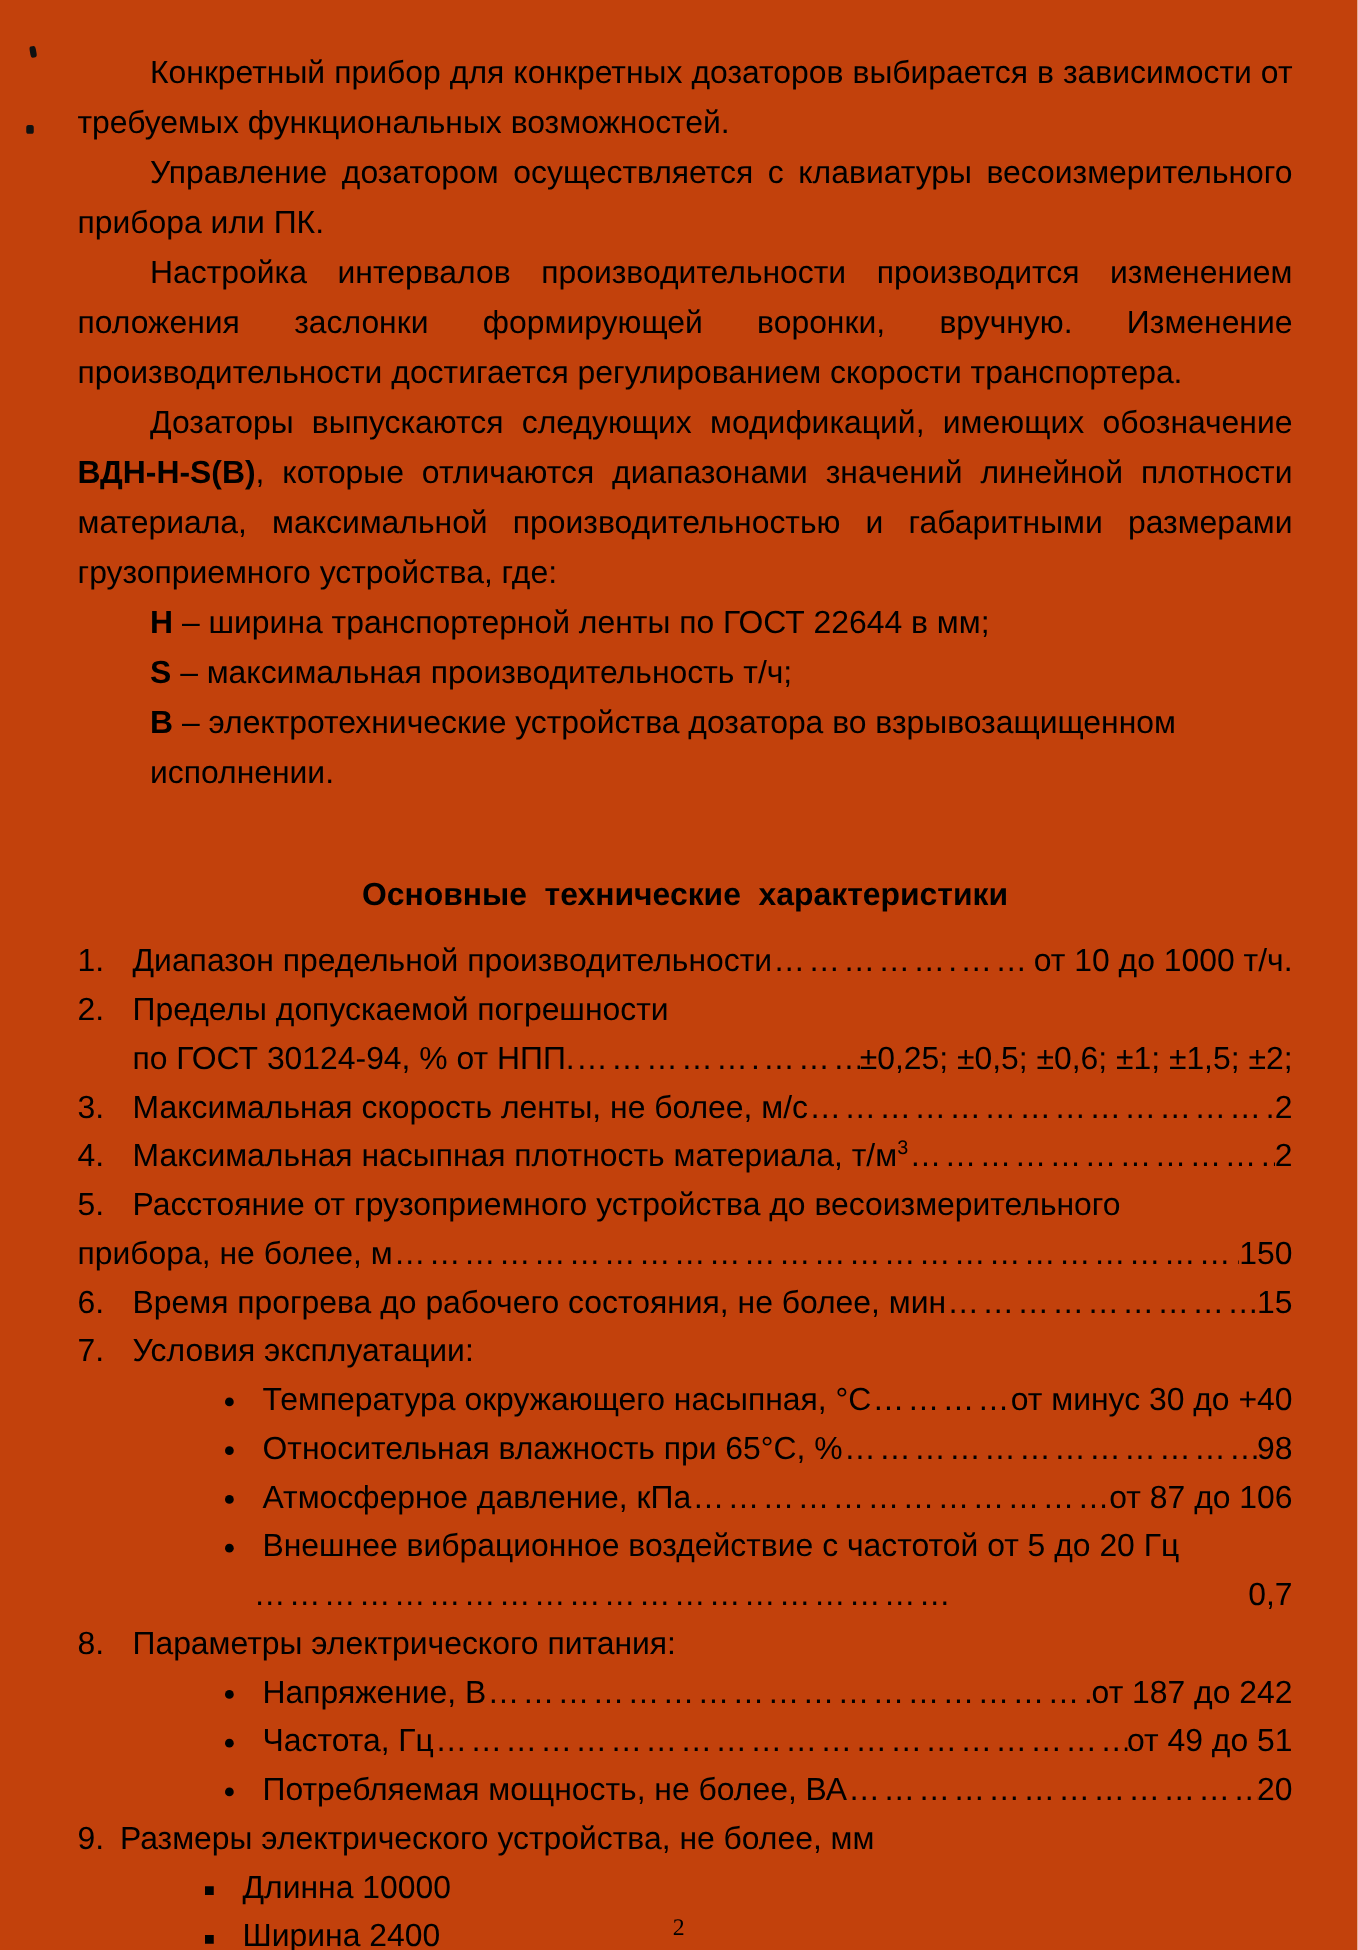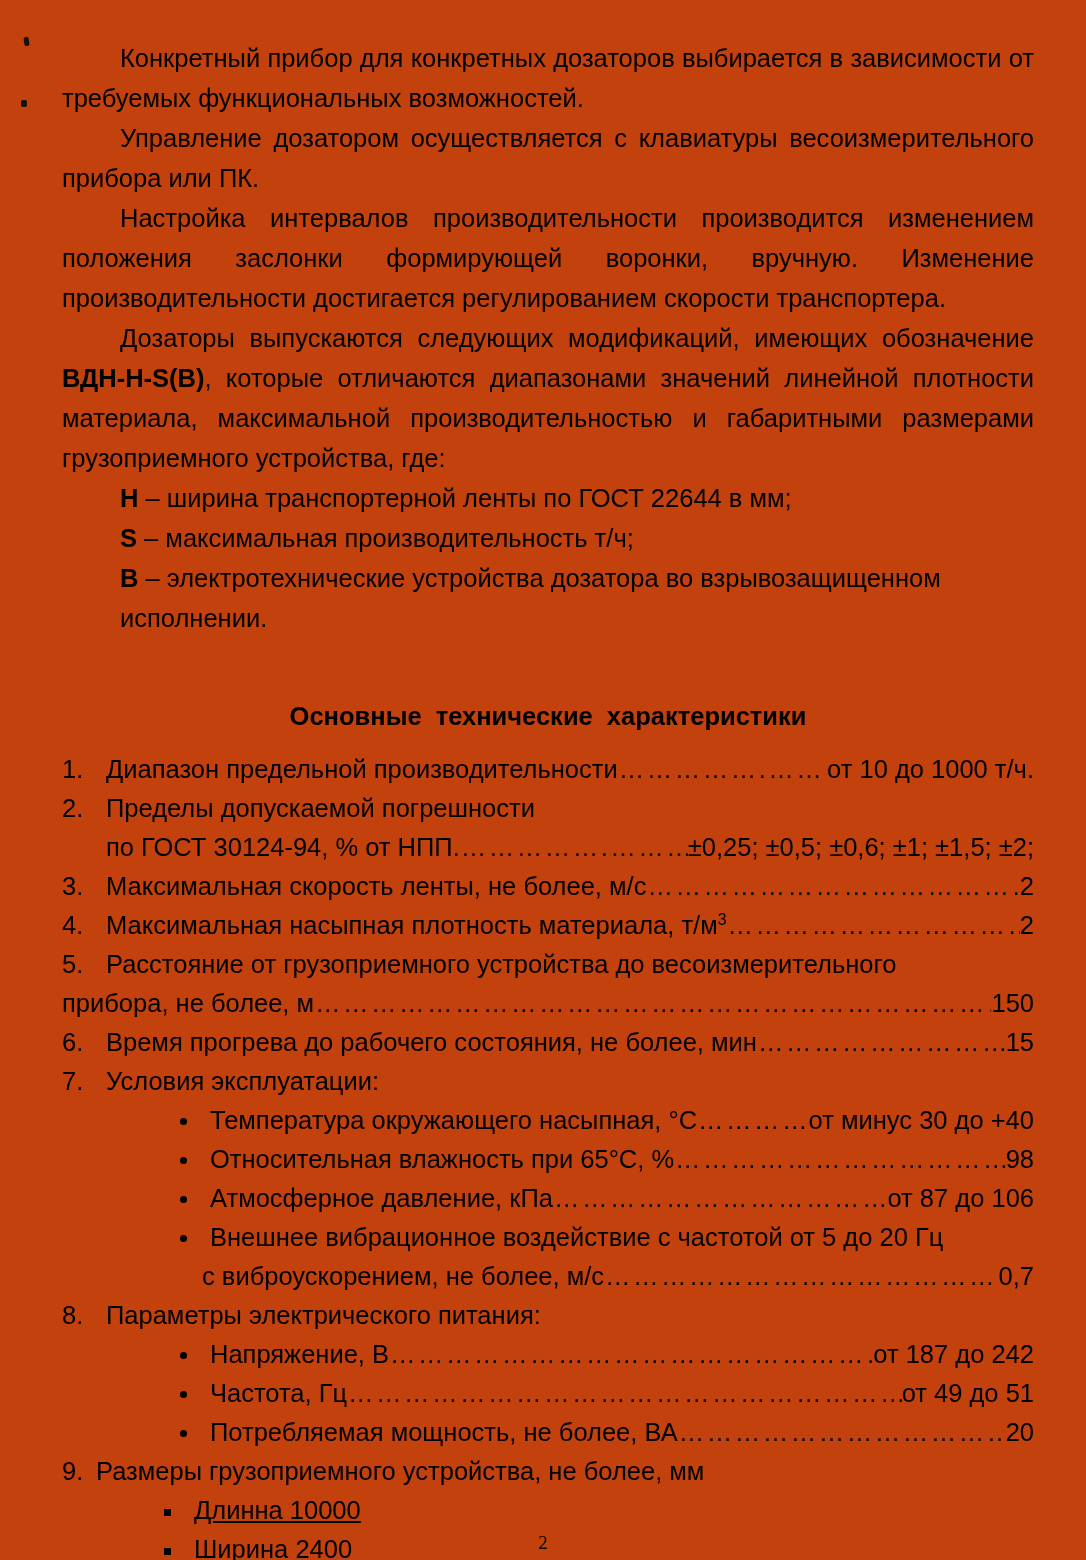--- a/index.html
+++ b/index.html
@@ -138,21 +138,20 @@
     font-size: 25.5px;
     line-height: 39px;
     padding-left: 140px;
   }
 
   .sqbullet {
     position: relative;
     font-size: 25.5px;
     line-height: 39px;
     padding-left: 132px;
-    text-decoration: underline;
   }
   .sqbullet .sq {
     position: absolute;
     left: 102px;
     top: 18px;
     width: 7px;
     height: 7px;
     background: #000;
   }
 
@@ -292,21 +291,20 @@
         <span class="amt">от 87 до 106</span>
       </span>
     </div>
 
     <div class="bullet">
       <span class="dot"></span>
       <span class="sub">Внешнее вибрационное воздействие с частотой от 5 до 20 Гц</span>
     </div>
     <div class="bullet-cont">
       <span class="lrow">
-        <span class="lbl">с виброускорением, не более, м/с </span>
         <span class="dots">……………………………………………………</span>
         <span class="amt">0,7</span>
       </span>
     </div>
 
     <div class="row">
       <span class="num">8.</span>
       <span class="rtext">Параметры электрического питания:</span>
     </div>
 
@@ -332,21 +330,21 @@
       <span class="dot"></span>
       <span class="lrow">
         <span class="lbl">Потребляемая мощность, не более, ВА </span>
         <span class="dots">………………………………………</span>
         <span class="amt">20</span>
       </span>
     </div>
 
     <div class="row tight">
       <span class="num">9.</span>
-      <span class="rtext">Размеры грузоприемного устройства, не более, мм</span>
+      <span class="rtext">Размеры электрического устройства, не более, мм</span>
     </div>
     <div class="sqbullet">
       <span class="sq"></span>
       <span>Длинна 10000</span>
     </div>
     <div class="sqbullet">
       <span class="sq"></span>
       <span>Ширина 2400</span>
     </div>
 

